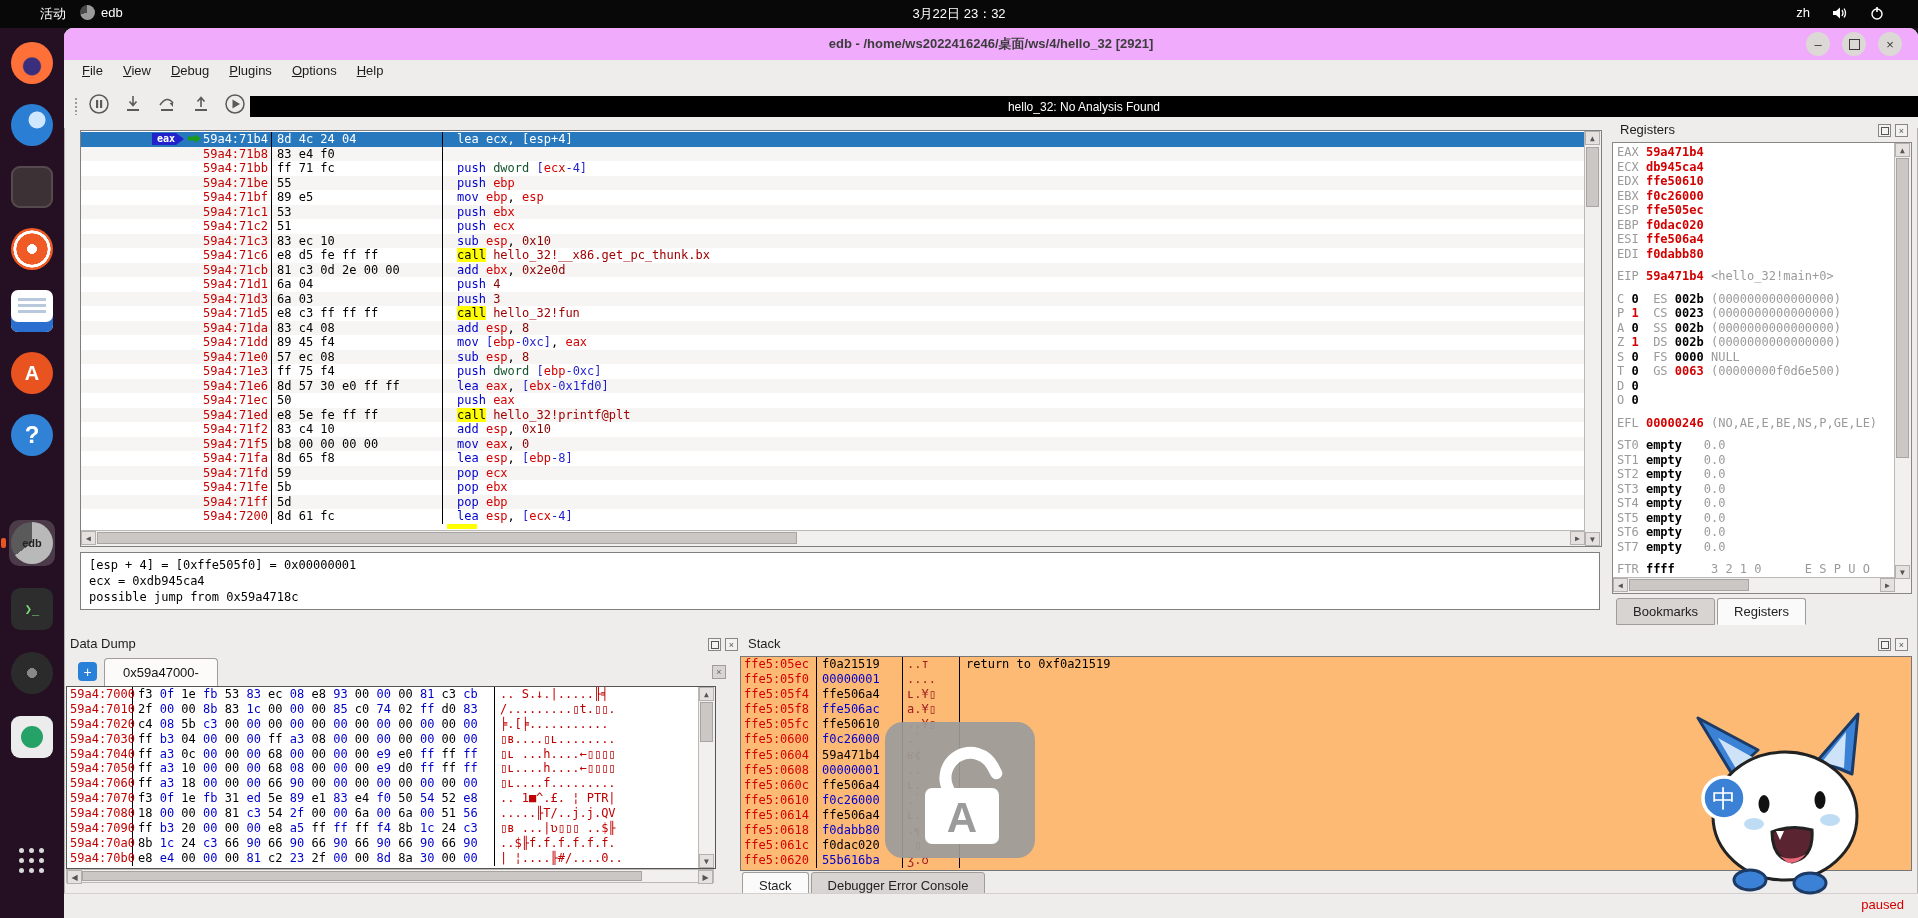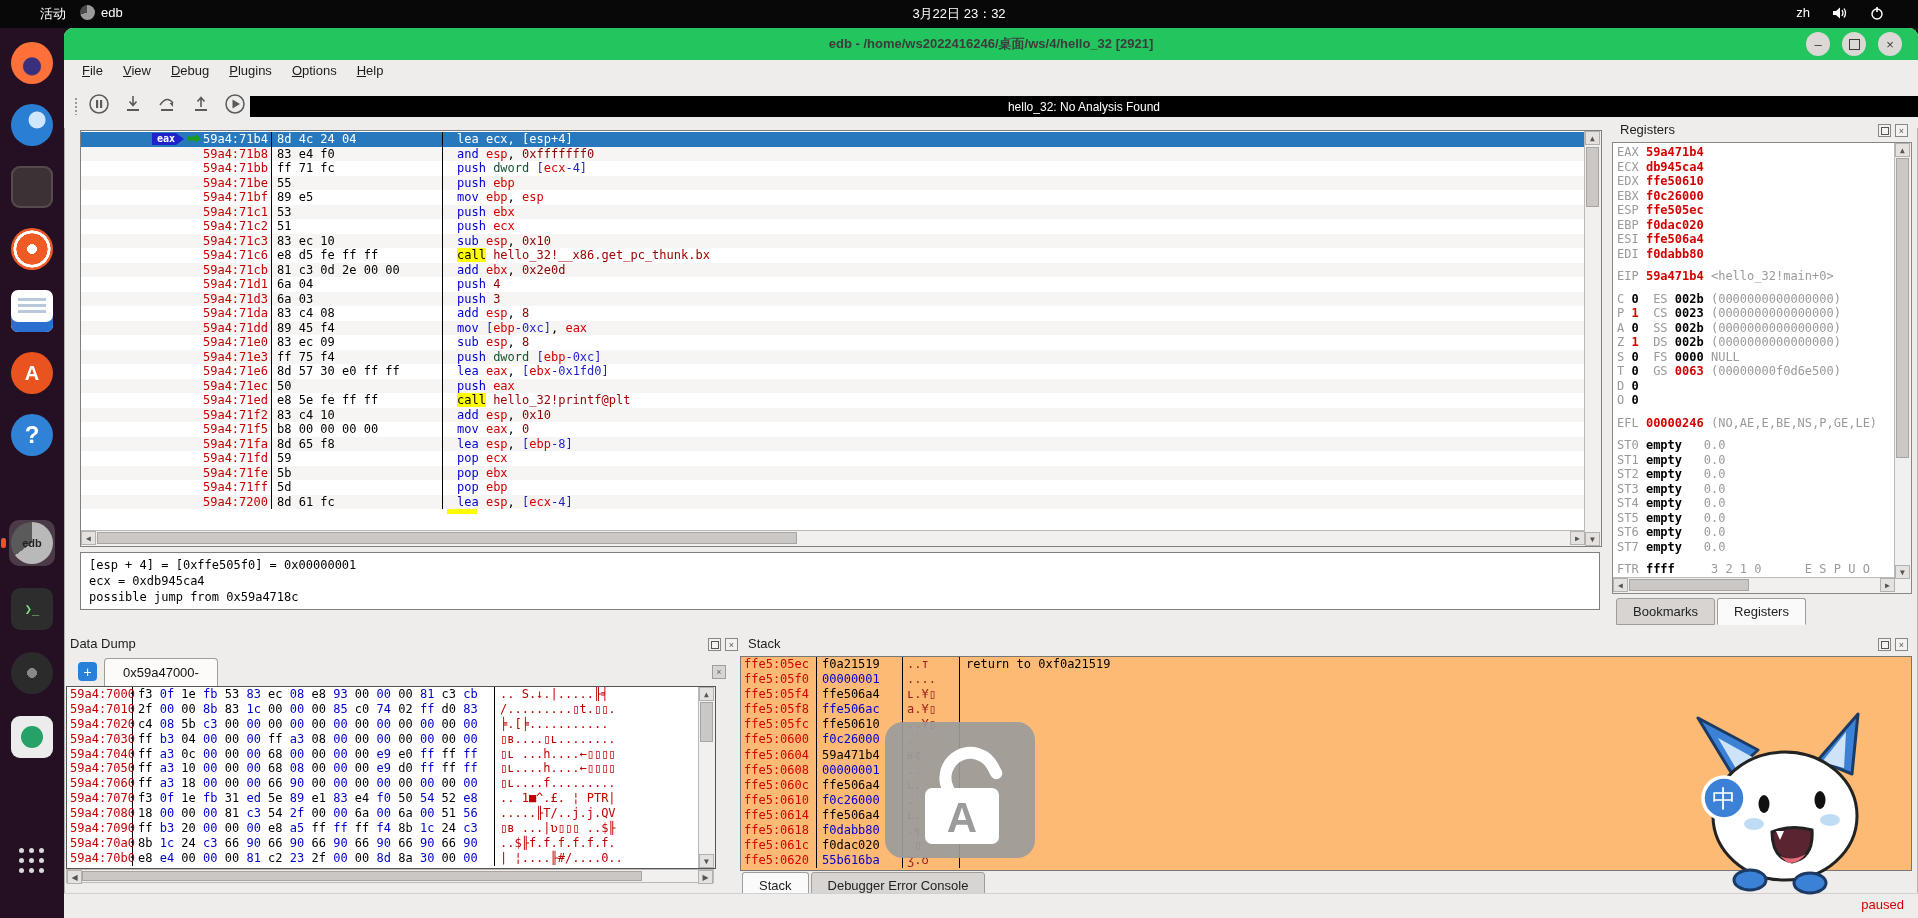--- a/index.html
+++ b/index.html
@@ -39,21 +39,21 @@
     font-family:"DejaVu Sans Mono",monospace;display:flex;align-items:center;justify-content:center;}
   .ic-shot{background:radial-gradient(circle,#888 0 16%,#2b2b2b 17% 78%,#666 79%);}
   .ic-green{border-radius:9px;background:#ececec;}
   .ic-green::after{content:"";position:absolute;left:10px;top:10px;width:22px;height:22px;
     border-radius:50%;background:#26a269;}
   .ic-grid{width:26px;height:26px;border-radius:0;background:transparent;}
   .ic-grid span{position:absolute;width:5px;height:5px;border-radius:50%;background:#d9d9d9;}
   
   #win{position:absolute;left:64px;top:28px;right:0;bottom:0;background:#efedec;
     border-radius:9px 9px 0 0;box-shadow:0 0 0 1px #b6b2af inset;z-index:30;}
-  #titlebar{position:absolute;left:0;right:0;top:0;height:32px;background:#22c55e;
+  #titlebar{position:absolute;left:0;right:0;top:0;height:32px;background:#f0abfc;
     border-radius:9px 9px 0 0;border-bottom:1px solid #cfcbc8;}
   #win-title{position:absolute;left:0;right:0;top:7px;text-align:center;font-weight:bold;
     font-size:13px;color:#3c3c3c;}
   .winbtn{position:absolute;top:4px;width:24px;height:24px;border-radius:50%;background:#dcd8d5;
     color:#3c3c3c;display:flex;align-items:center;justify-content:center;font-size:13px;}
   #btn-min{right:88px;} #btn-max{right:52px;} #btn-close{right:16px;}
   .maxbox{width:9px;height:9px;border:1.5px solid #3c3c3c;}
   
   #menubar{position:absolute;left:0;right:0;top:32px;height:23px;background:#efedec;font-size:13px;
     color:#1c1c1c;display:flex;padding-left:8px;}
@@ -291,34 +291,35 @@
       </div>
 
       <div id="banner">hello_32: No Analysis Found</div>
     </div>
 
     <div id="disasm">
       <div id="disasm-rows">
           <div class="drow sel"><span class="dcol-gutter"><span class="badge">eax</span></span><span class="dcol-arrow"><svg width="13" height="9" viewBox="0 0 13 9">
                 <polygon points="0,2.5 7,2.5 7,0 13,4.5 7,9 7,6.5 0,6.5" fill="#1a9b1a"></polygon>
               </svg></span><span class="dcol-addr">59a4:71b4</span><span class="dcol-bytes">8d 4c 24 04</span><span class="dcol-ins"><span class="t-m">lea </span><span class="t-r">ecx</span><span class="t-p">, </span><span class="t-b">[</span><span class="t-r">esp</span><span class="t-b">+4]</span></span></div>
-          <div class="drow"><span class="dcol-gutter"></span><span class="dcol-arrow"></span><span class="dcol-addr">59a4:71b8</span><span class="dcol-bytes">83 e4 f0</span><span class="dcol-ins"><span class="t-m">and </span><span class="t-r">esp</span><span class="t-p">, </span><span class="t-n">0xfffffff0</span></span></div>
+          <div class="drow"><span class="dcol-gutter"></span><span class="dcol-arrow"></span><span class="dcol-addr">59a4:71b8</span><span class="dcol-bytes">83 e4 f0</span></div>
           <div class="drow"><span class="dcol-gutter"></span><span class="dcol-arrow"></span><span class="dcol-addr">59a4:71bb</span><span class="dcol-bytes">ff 71 fc</span><span class="dcol-ins"><span class="t-m">push </span><span class="t-k">dword </span><span class="t-b">[</span><span class="t-r">ecx</span><span class="t-b">-4]</span></span></div>
           <div class="drow"><span class="dcol-gutter"></span><span class="dcol-arrow"></span><span class="dcol-addr">59a4:71be</span><span class="dcol-bytes">55</span><span class="dcol-ins"><span class="t-m">push </span><span class="t-r">ebp</span></span></div>
           <div class="drow"><span class="dcol-gutter"></span><span class="dcol-arrow"></span><span class="dcol-addr">59a4:71bf</span><span class="dcol-bytes">89 e5</span><span class="dcol-ins"><span class="t-m">mov </span><span class="t-r">ebp</span><span class="t-p">, </span><span class="t-r">esp</span></span></div>
           <div class="drow"><span class="dcol-gutter"></span><span class="dcol-arrow"></span><span class="dcol-addr">59a4:71c1</span><span class="dcol-bytes">53</span><span class="dcol-ins"><span class="t-m">push </span><span class="t-r">ebx</span></span></div>
           <div class="drow"><span class="dcol-gutter"></span><span class="dcol-arrow"></span><span class="dcol-addr">59a4:71c2</span><span class="dcol-bytes">51</span><span class="dcol-ins"><span class="t-m">push </span><span class="t-r">ecx</span></span></div>
           <div class="drow"><span class="dcol-gutter"></span><span class="dcol-arrow"></span><span class="dcol-addr">59a4:71c3</span><span class="dcol-bytes">83 ec 10</span><span class="dcol-ins"><span class="t-m">sub </span><span class="t-r">esp</span><span class="t-p">, </span><span class="t-n">0x10</span></span></div>
           <div class="drow"><span class="dcol-gutter"></span><span class="dcol-arrow"></span><span class="dcol-addr">59a4:71c6</span><span class="dcol-bytes">e8 d5 fe ff ff</span><span class="dcol-ins"><span class="t-c">call</span><span class="t-p"> </span><span class="t-s">hello_32!__x86.get_pc_thunk.bx</span></span></div>
           <div class="drow"><span class="dcol-gutter"></span><span class="dcol-arrow"></span><span class="dcol-addr">59a4:71cb</span><span class="dcol-bytes">81 c3 0d 2e 00 00</span><span class="dcol-ins"><span class="t-m">add </span><span class="t-r">ebx</span><span class="t-p">, </span><span class="t-n">0x2e0d</span></span></div>
           <div class="drow"><span class="dcol-gutter"></span><span class="dcol-arrow"></span><span class="dcol-addr">59a4:71d1</span><span class="dcol-bytes">6a 04</span><span class="dcol-ins"><span class="t-m">push </span><span class="t-n">4</span></span></div>
           <div class="drow"><span class="dcol-gutter"></span><span class="dcol-arrow"></span><span class="dcol-addr">59a4:71d3</span><span class="dcol-bytes">6a 03</span><span class="dcol-ins"><span class="t-m">push </span><span class="t-n">3</span></span></div>
+          <div class="drow"><span class="dcol-gutter"></span><span class="dcol-arrow"></span><span class="dcol-addr">59a4:71d5</span><span class="dcol-bytes">e8 c3 ff ff ff</span><span class="dcol-ins"><span class="t-c">call</span><span class="t-p"> </span><span class="t-s">hello_32!fun</span></span></div>
           <div class="drow"><span class="dcol-gutter"></span><span class="dcol-arrow"></span><span class="dcol-addr">59a4:71da</span><span class="dcol-bytes">83 c4 08</span><span class="dcol-ins"><span class="t-m">add </span><span class="t-r">esp</span><span class="t-p">, </span><span class="t-n">8</span></span></div>
           <div class="drow"><span class="dcol-gutter"></span><span class="dcol-arrow"></span><span class="dcol-addr">59a4:71dd</span><span class="dcol-bytes">89 45 f4</span><span class="dcol-ins"><span class="t-m">mov </span><span class="t-b">[</span><span class="t-r">ebp</span><span class="t-b">-0xc]</span><span class="t-p">, </span><span class="t-r">eax</span></span></div>
-          <div class="drow"><span class="dcol-gutter"></span><span class="dcol-arrow"></span><span class="dcol-addr">59a4:71e0</span><span class="dcol-bytes">83 ec 09</span><span class="dcol-ins"><span class="t-m">sub </span><span class="t-r">esp</span><span class="t-p">, </span><span class="t-n">8</span></span></div>
+          <div class="drow"><span class="dcol-gutter"></span><span class="dcol-arrow"></span><span class="dcol-addr">59a4:71e0</span><span class="dcol-bytes">57 ec 08</span><span class="dcol-ins"><span class="t-m">sub </span><span class="t-r">esp</span><span class="t-p">, </span><span class="t-n">8</span></span></div>
           <div class="drow"><span class="dcol-gutter"></span><span class="dcol-arrow"></span><span class="dcol-addr">59a4:71e3</span><span class="dcol-bytes">ff 75 f4</span><span class="dcol-ins"><span class="t-m">push </span><span class="t-k">dword </span><span class="t-b">[</span><span class="t-r">ebp</span><span class="t-b">-0xc]</span></span></div>
           <div class="drow"><span class="dcol-gutter"></span><span class="dcol-arrow"></span><span class="dcol-addr">59a4:71e6</span><span class="dcol-bytes">8d 57 30 e0 ff ff</span><span class="dcol-ins"><span class="t-m">lea </span><span class="t-r">eax</span><span class="t-p">, </span><span class="t-b">[</span><span class="t-r">ebx</span><span class="t-b">-0x1fd0]</span></span></div>
           <div class="drow"><span class="dcol-gutter"></span><span class="dcol-arrow"></span><span class="dcol-addr">59a4:71ec</span><span class="dcol-bytes">50</span><span class="dcol-ins"><span class="t-m">push </span><span class="t-r">eax</span></span></div>
           <div class="drow"><span class="dcol-gutter"></span><span class="dcol-arrow"></span><span class="dcol-addr">59a4:71ed</span><span class="dcol-bytes">e8 5e fe ff ff</span><span class="dcol-ins"><span class="t-c">call</span><span class="t-p"> </span><span class="t-s">hello_32!printf@plt</span></span></div>
           <div class="drow"><span class="dcol-gutter"></span><span class="dcol-arrow"></span><span class="dcol-addr">59a4:71f2</span><span class="dcol-bytes">83 c4 10</span><span class="dcol-ins"><span class="t-m">add </span><span class="t-r">esp</span><span class="t-p">, </span><span class="t-n">0x10</span></span></div>
           <div class="drow"><span class="dcol-gutter"></span><span class="dcol-arrow"></span><span class="dcol-addr">59a4:71f5</span><span class="dcol-bytes">b8 00 00 00 00</span><span class="dcol-ins"><span class="t-m">mov </span><span class="t-r">eax</span><span class="t-p">, </span><span class="t-n">0</span></span></div>
           <div class="drow"><span class="dcol-gutter"></span><span class="dcol-arrow"></span><span class="dcol-addr">59a4:71fa</span><span class="dcol-bytes">8d 65 f8</span><span class="dcol-ins"><span class="t-m">lea </span><span class="t-r">esp</span><span class="t-p">, </span><span class="t-b">[</span><span class="t-r">ebp</span><span class="t-b">-8]</span></span></div>
           <div class="drow"><span class="dcol-gutter"></span><span class="dcol-arrow"></span><span class="dcol-addr">59a4:71fd</span><span class="dcol-bytes">59</span><span class="dcol-ins"><span class="t-m">pop </span><span class="t-r">ecx</span></span></div>
           <div class="drow"><span class="dcol-gutter"></span><span class="dcol-arrow"></span><span class="dcol-addr">59a4:71fe</span><span class="dcol-bytes">5b</span><span class="dcol-ins"><span class="t-m">pop </span><span class="t-r">ebx</span></span></div>
           <div class="drow"><span class="dcol-gutter"></span><span class="dcol-arrow"></span><span class="dcol-addr">59a4:71ff</span><span class="dcol-bytes">5d</span><span class="dcol-ins"><span class="t-m">pop </span><span class="t-r">ebp</span></span></div>

